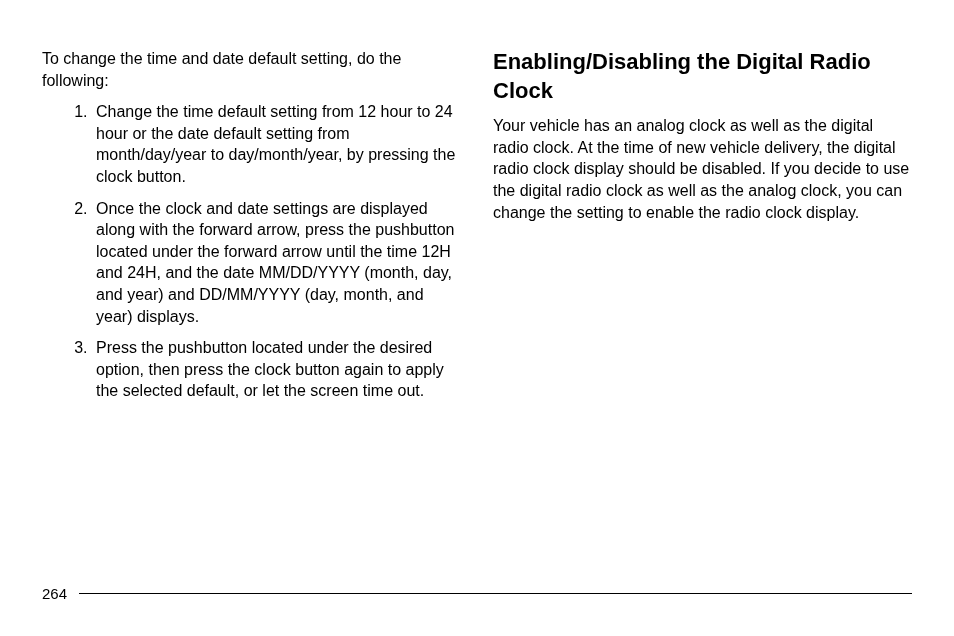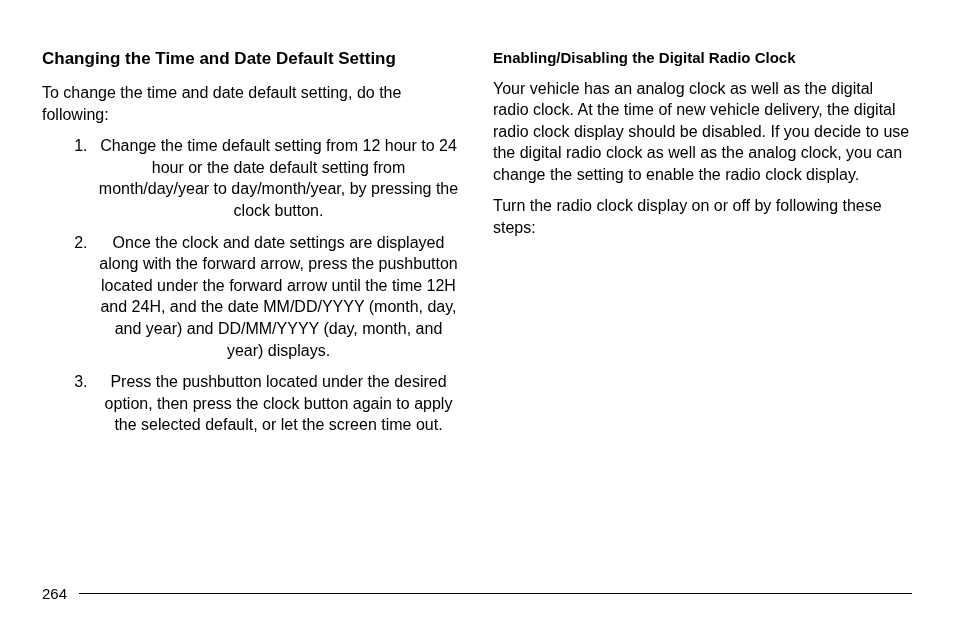--- a/index.html
+++ b/index.html
@@ -30,35 +30,34 @@
       line-height: 1.3;
       margin-bottom: 12px;
     }
     .subsection-heading {
       font-size: 20px;
       font-weight: bold;
       line-height: 1.25;
       margin-bottom: 14px;
     }
     .sub-heading {
-      font-size: 15px;
+      font-size: 22px;
       font-weight: bold;
       line-height: 1.3;
       margin-bottom: 10px;
     }
     p {
       font-size: 16px;
       line-height: 1.35;
       margin-bottom: 10px;
     }
     ol {
       padding-left: 50px;
       font-size: 16px;
       line-height: 1.35;
-      text-align: center;
     }
     ol li {
       padding-left: 4px;
       margin-bottom: 10px;
     }
     .footer {
       position: absolute;
       bottom: 34px;
       left: 42px;
       right: 42px;
@@ -73,31 +72,29 @@
       flex: 1;
       height: 1.5px;
       background: #000;
     }
   </style>
 </head>
 <body>
 
 <div class="columns">
   <div class="col">
-    <div class="section-heading">Changing the Time and Date Default Setting</div>
     <p>To change the time and date default setting, do the following:</p>
     <ol>
       <li>Change the time default setting from 12 hour to 24 hour or the date default setting from month/day/year to day/month/year, by pressing the clock button.</li>
       <li>Once the clock and date settings are displayed along with the forward arrow, press the pushbutton located under the forward arrow until the time 12H and 24H, and the date MM/DD/YYYY (month, day, and year) and DD/MM/YYYY (day, month, and year) displays.</li>
       <li>Press the pushbutton located under the desired option, then press the clock button again to apply the selected default, or let the screen time out.</li>
     </ol>
   </div>
   <div class="col">
     <div class="sub-heading">Enabling/Disabling the Digital Radio Clock</div>
     <p>Your vehicle has an analog clock as well as the digital radio clock. At the time of new vehicle delivery, the digital radio clock display should be disabled. If you decide to use the digital radio clock as well as the analog clock, you can change the setting to enable the radio clock display.</p>
-    <p>Turn the radio clock display on or off by following these steps:</p>
   </div>
 </div>
 
 <div class="footer">
   <span class="page-num">264</span>
   <div class="footer-line"></div>
 </div>
 
 </body></html>

